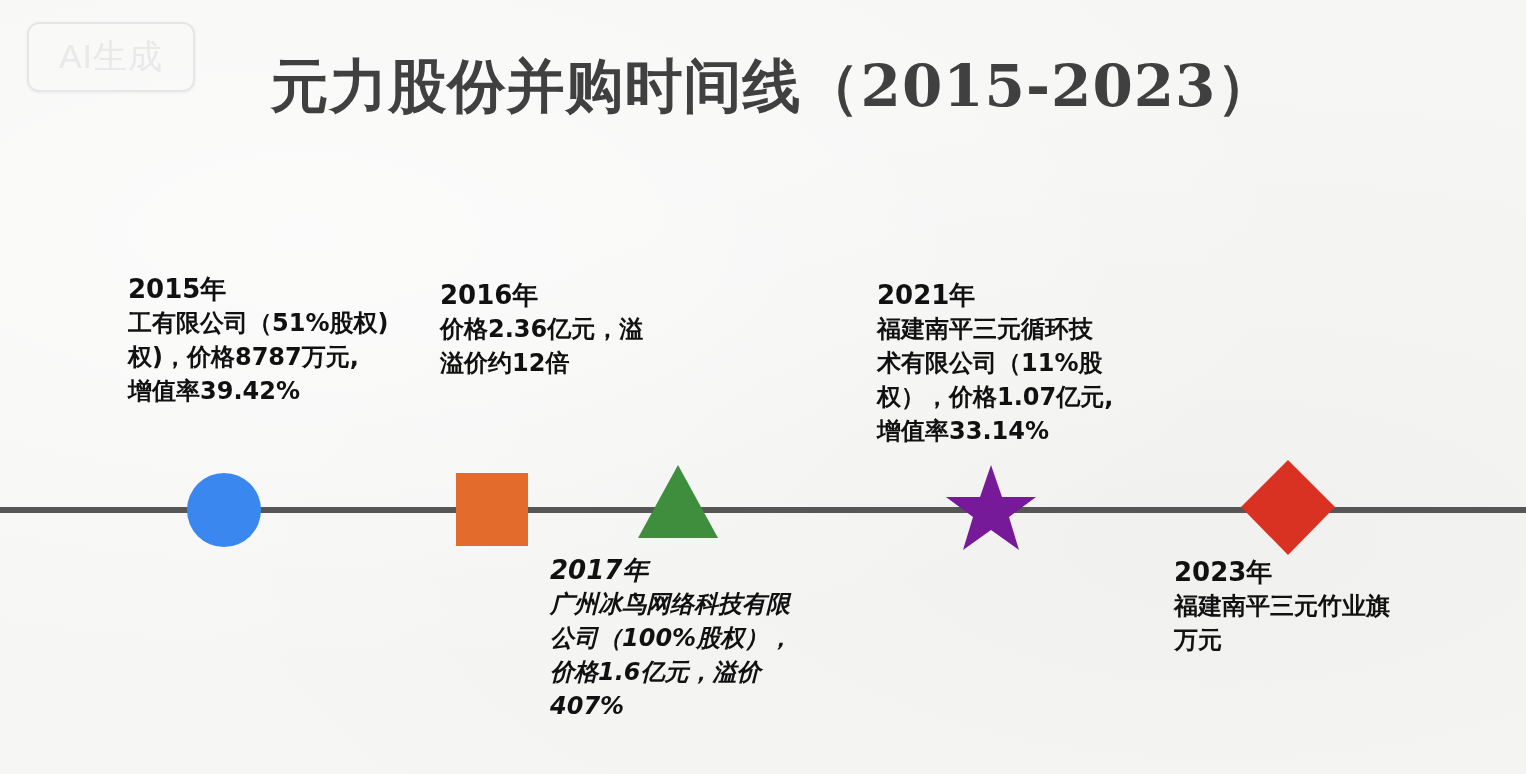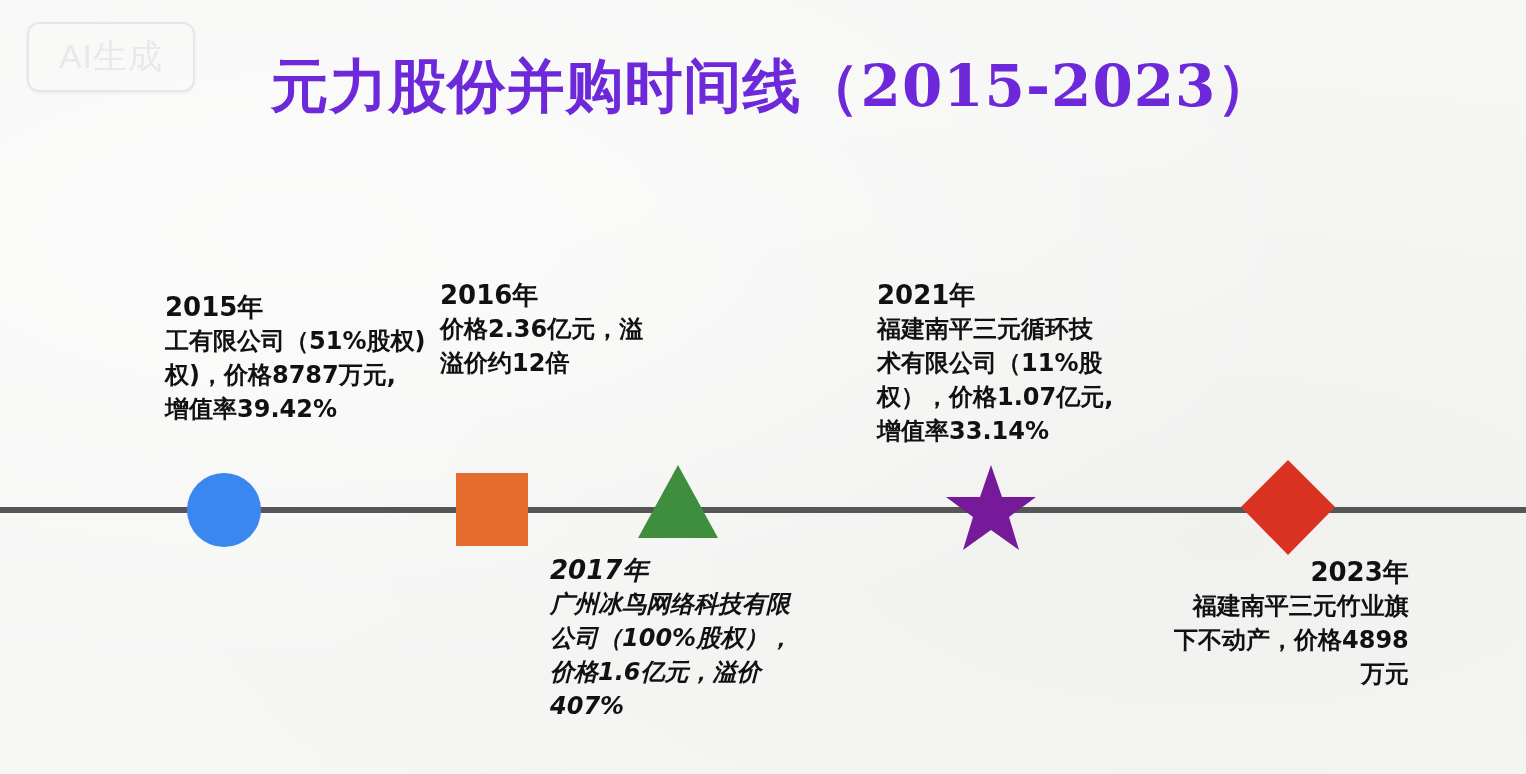--- a/index.html
+++ b/index.html
@@ -22,21 +22,21 @@
       display: flex; align-items: center; justify-content: center;
       color: #e9e9e9; font-size: 34px; letter-spacing: 1px;
       font-family: "Liberation Sans", "DejaVu Sans", sans-serif;
     }
     .title {
       position: absolute; left: 0; right: 0; top: 48px;
       text-align: center; padding-left: 20px;
       font-size: 58px; font-weight: bold;
       font-family: "DejaVu Serif", "Liberation Serif", serif;
       letter-spacing: 1px;
-      color: #6d28d9;
+      color: #404040;
     }
     .axis {
       position: absolute; left: 0; width: 1526px; top: 507px; height: 6px;
       background: #565656;
     }
     .event {
       position: absolute; font-size: 24px; line-height: 34px; font-weight: bold;
       color: #111;
     }
     .event .year { font-size: 26px; font-weight: bold; display: block; }
@@ -69,21 +69,21 @@
 </svg>
 
 <svg class="marker" style="left:945px; top:465px;" width="92" height="86" viewBox="0 0 92 86">
   <polygon points="46,0 57,32 91,32 64,52 74,85 46,65 18,85 28,52 1,32 35,32" fill="#761a9a"></polygon>
 </svg>
 
 <svg class="marker" style="left:1241px; top:460px;" width="94" height="95" viewBox="0 0 94 95">
   <polygon points="47,0 94,47 47,95 0,47" fill="#d93222"></polygon>
 </svg>
 
-<div class="event" style="left:128px; top:290px;margin-left:37px;">
+<div class="event" style="left:128px; top:272px;">
   <span class="year">2015年</span>
   <span class="line">工有限公司（51%股权)</span>
   <span class="line">权)，价格8787万元,</span>
   <span class="line">增值率39.42%</span>
 </div>
 
 <div class="event" style="left:440px; top:278px;">
   <span class="year">2016年</span>
   <span class="line">价格2.36亿元，溢</span>
   <span class="line">溢价约12倍</span>
@@ -98,18 +98,17 @@
 </div>
 
 <div class="event" style="left:877px; top:278px;">
   <span class="year">2021年</span>
   <span class="line">福建南平三元循环技</span>
   <span class="line">术有限公司（11%股</span>
   <span class="line">权），价格1.07亿元,</span>
   <span class="line">增值率33.14%</span>
 </div>
 
-<div class="event" style="left:1174px; top:555px;text-align:right;">
+<div class="event" style="left:1174px; top:555px;">
   <span class="year">2023年</span>
   <span class="line">福建南平三元竹业旗</span>
-  <span class="line">下不动产，价格4898</span>
   <span class="line">万元</span>
 </div>
 
 </body></html>

